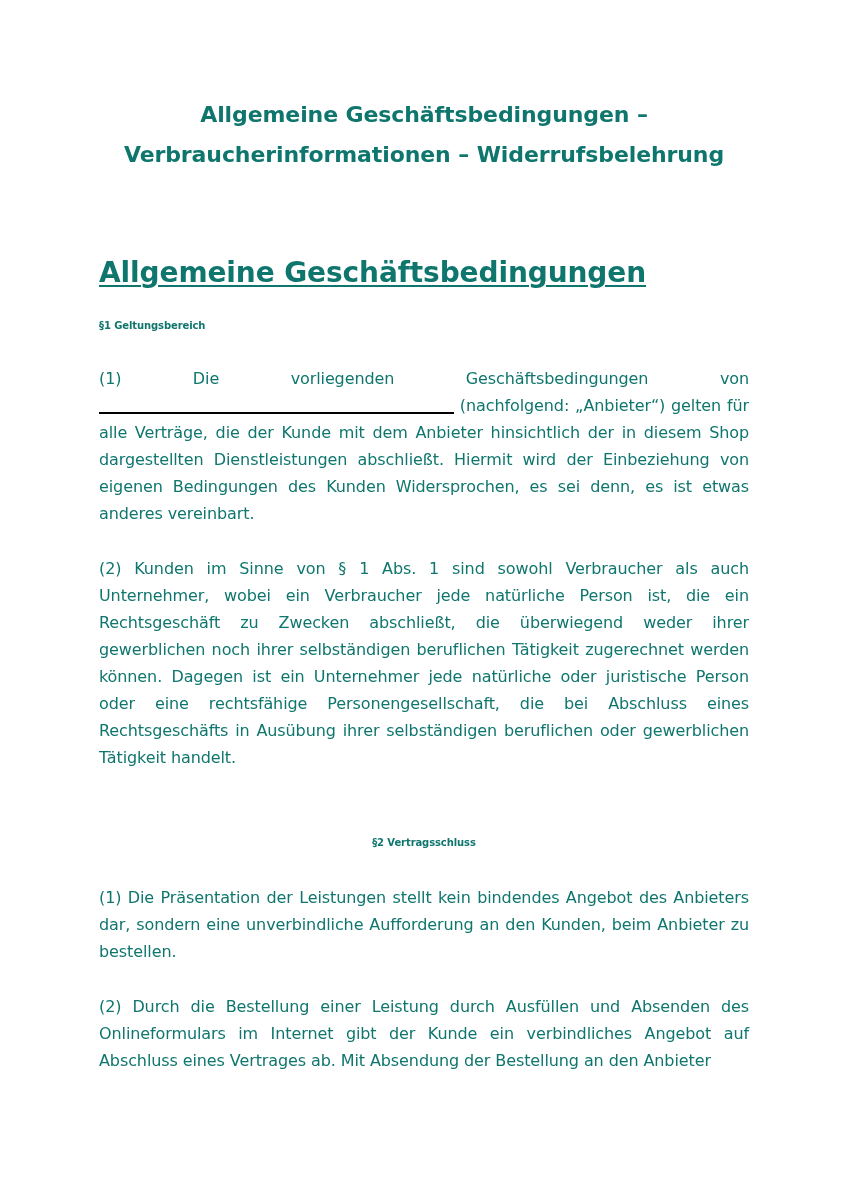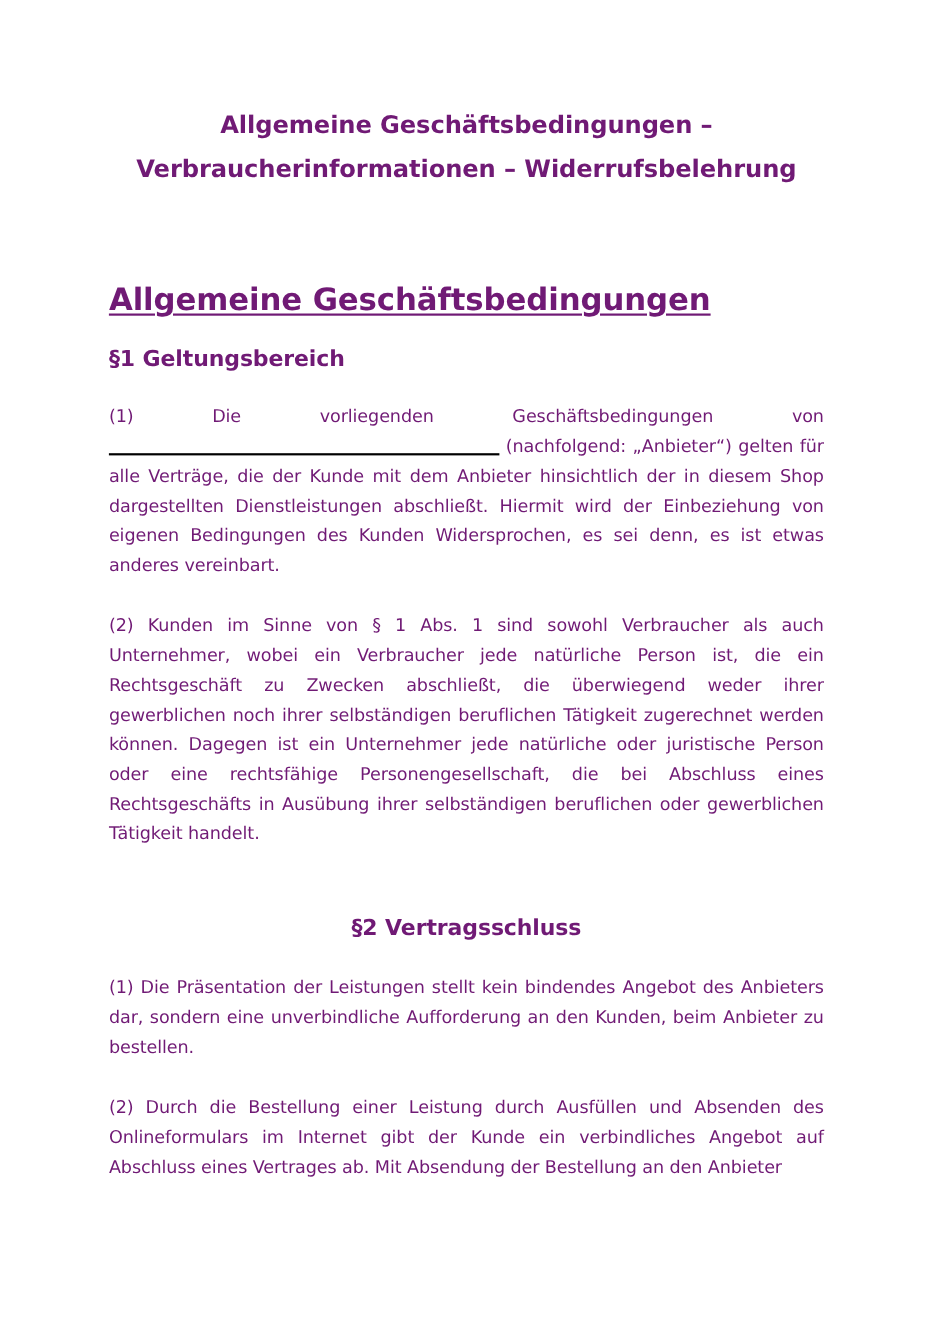--- a/index.html
+++ b/index.html
@@ -5,21 +5,21 @@
   html, body {
     margin: 0;
     padding: 0;
     background: #ffffff;
   }
   .page {
     position: relative;
     width: 848px;
     height: 1200px;
     background: #ffffff;
-    color: #701a75;
+    color: #0f766e;
     font-family: "DejaVu Sans", "Liberation Sans", sans-serif;
     box-sizing: border-box;
     padding: 95px 99px 0 99px;
     overflow: hidden;
   }
   .doc-title {
     margin: 0;
     text-align: center;
     font-size: 22px;
     font-weight: bold;
@@ -34,21 +34,21 @@
     font-size: 28px;
     font-weight: bold;
     line-height: 28px;
     letter-spacing: -0.1px;
     text-decoration: underline;
     text-decoration-thickness: 2px;
     text-underline-offset: 3px;
   }
   .sub-heading {
     margin: 28px 0 0 0;
-    font-size: 20px;
+    font-size: 10px;
     font-weight: bold;
     line-height: 22px;
     letter-spacing: -0.1px;
   }
   .sub-heading.second {
     margin-top: 61px;
     text-align: center;
   }
   .body-par {
     margin: 28px 0 0 0;

